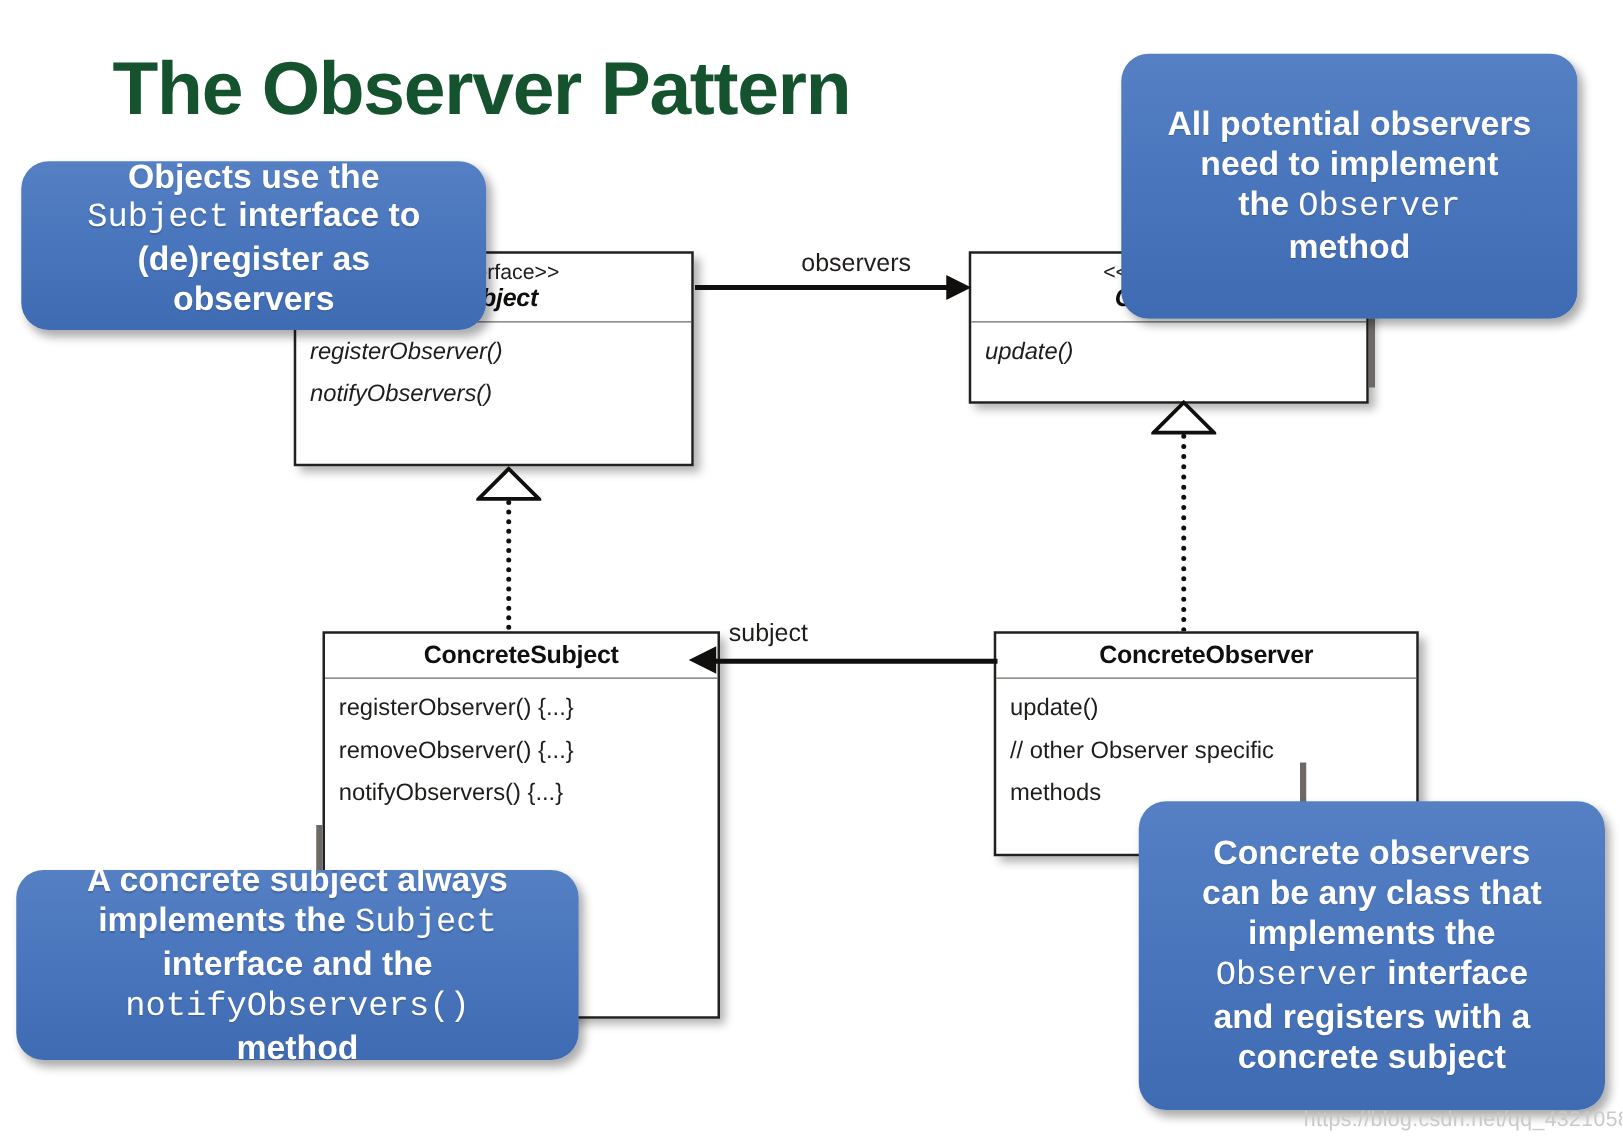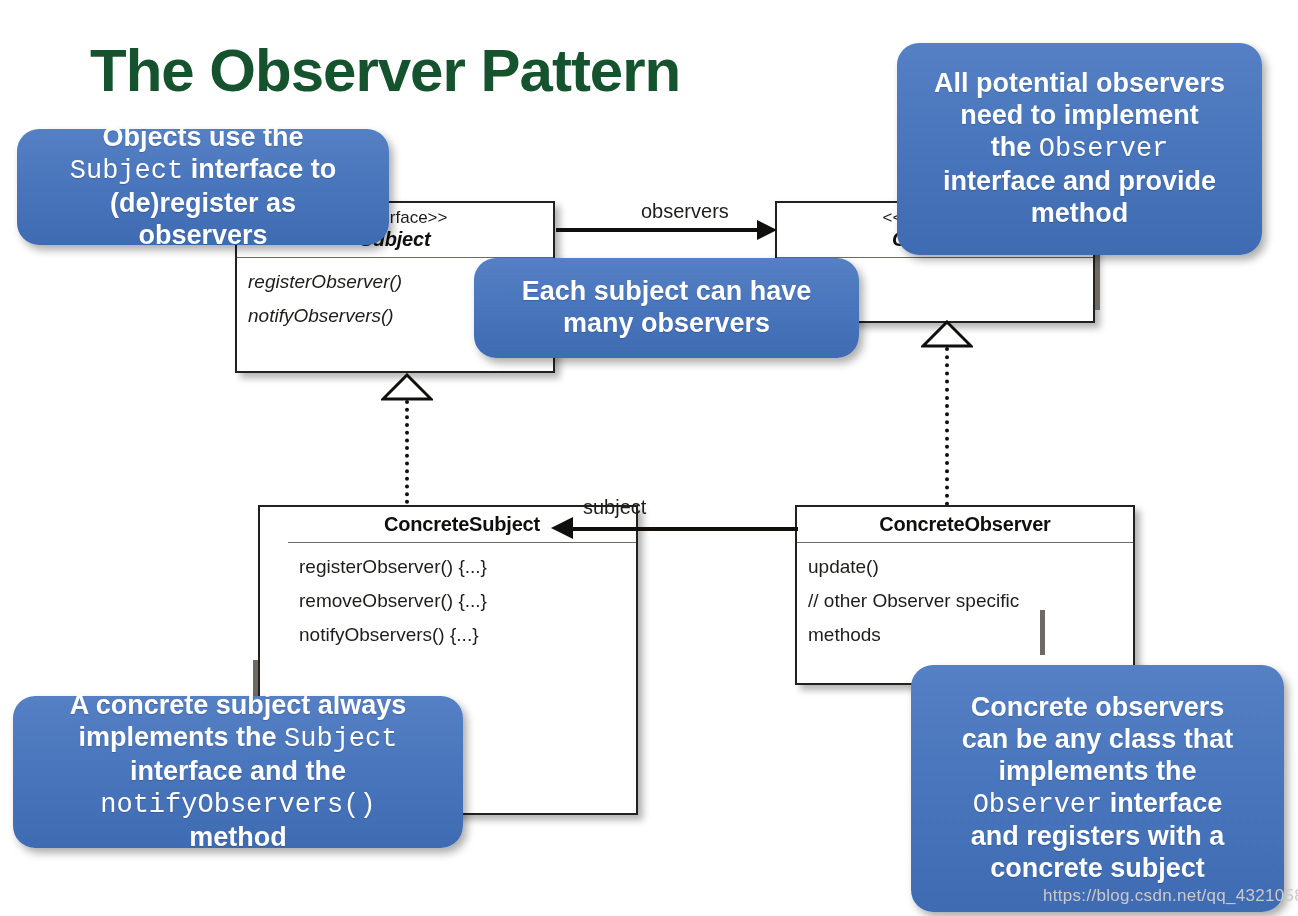--- a/index.html
+++ b/index.html
@@ -186,21 +186,21 @@
   </div>
   <div class="dotted-line" style="left:405px; top:400px; height:104px;"></div>
 
   <div class="tri-wrap" style="left:921px; top:320px;">
     <svg width="52" height="28" viewBox="0 0 52 28">
       <polygon points="26,2 50,26 2,26" fill="#ffffff" stroke="#100f0e" stroke-width="3"></polygon>
     </svg>
   </div>
   <div class="dotted-line" style="left:945px; top:347px; height:159px;"></div>
 
-  <div class="uml-box" style="left:258px; top:505px; width:380px; height:310px;padding-left:28px;">
+  <div class="uml-box" style="left:258px; top:505px; width:318px; height:310px;">
     <div class="uml-header">
       <span class="uml-name">ConcreteSubject</span>
     </div>
     <div class="uml-body">
       <div class="uml-method">registerObserver() {...}</div>
       <div class="uml-method">removeObserver() {...}</div>
       <div class="uml-method">notifyObservers() {...}</div>
     </div>
   </div>
 
@@ -216,57 +216,50 @@
   </div>
 
   <div class="assoc-line" style="left:570px; top:527px; width:228px;"></div>
   <div class="arrow-left" style="left:551px; top:517px;"></div>
   <div class="assoc-label" style="left:583px; top:496px;">subject</div>
 
   <div class="leader" style="left:1095px; top:248px; width:5px; height:62px;"></div>
   <div class="leader" style="left:253px; top:660px; width:5px; height:45px;"></div>
   <div class="leader" style="left:1040px; top:610px; width:5px; height:45px;"></div>
 
-  <div class="bubble" style="left:17px; top:129px; width:372px; height:116px;">
+  <div class="bubble" style="left:17px; top:129px; width:372px; height:135px;align-items:flex-end;">
       <div>
         <div><span>Objects use the</span></div>
         <div><span class="mono">Subject</span><span> interface to</span></div>
         <div><span>(de)register as</span></div>
         <div><span>observers</span></div>
       </div>
     </div>
 
   <div class="bubble" style="left:897px; top:43px; width:365px; height:212px;">
       <div>
         <div><span>All potential observers</span></div>
         <div><span>need to implement</span></div>
         <div><span>the </span><span class="mono">Observer</span></div>
-        <div><span>interface and provide</span></div>
         <div><span>method</span></div>
       </div>
     </div>
 
-  <div class="bubble" style="left:474px; top:258px; width:385px; height:100px;">
-      <div>
-        <div><span>Each subject can have</span></div>
-        <div><span>many observers</span></div>
-      </div>
-    </div>
 
   <div class="bubble" style="left:13px; top:696px; width:450px; height:152px;">
       <div>
         <div><span>A concrete subject always</span></div>
         <div><span>implements the </span><span class="mono">Subject</span></div>
         <div><span>interface and the</span></div>
         <div><span class="mono">notifyObservers()</span></div>
         <div><span>method</span></div>
       </div>
     </div>
 
-  <div class="bubble" style="left:911px; top:641px; width:373px; height:247px;margin-top:24px;">
+  <div class="bubble" style="left:911px; top:641px; width:373px; height:247px;">
       <div>
         <div><span>Concrete observers</span></div>
         <div><span>can be any class that</span></div>
         <div><span>implements the</span></div>
         <div><span class="mono">Observer</span><span> interface</span></div>
         <div><span>and registers with a</span></div>
         <div><span>concrete subject</span></div>
       </div>
     </div>
 

